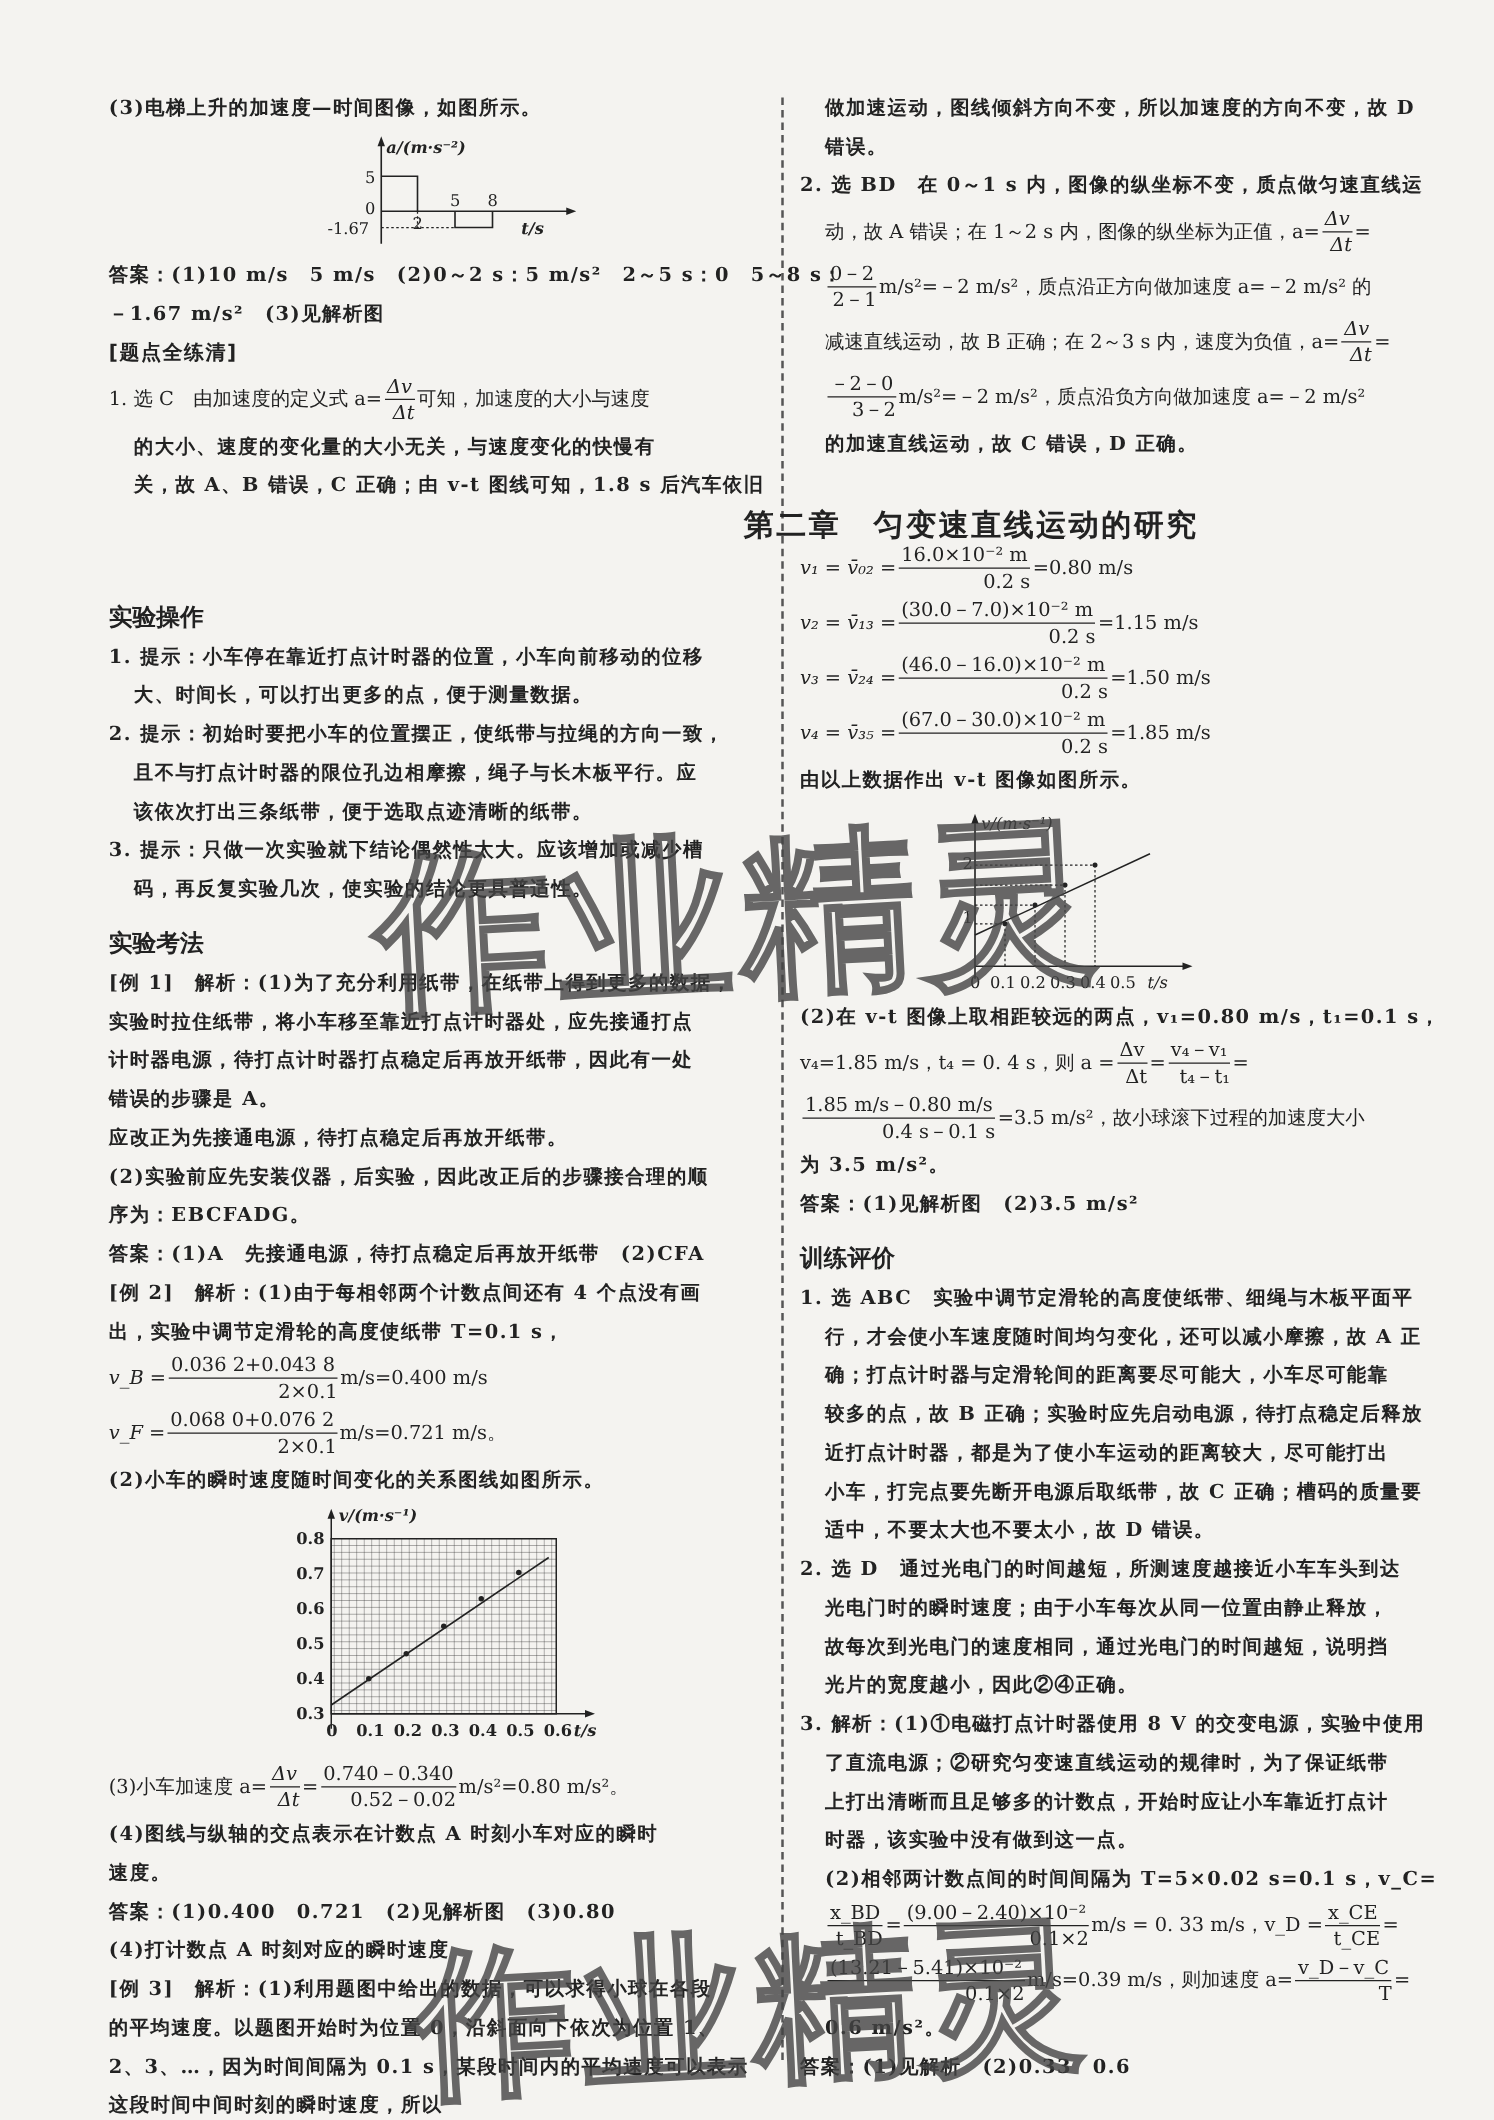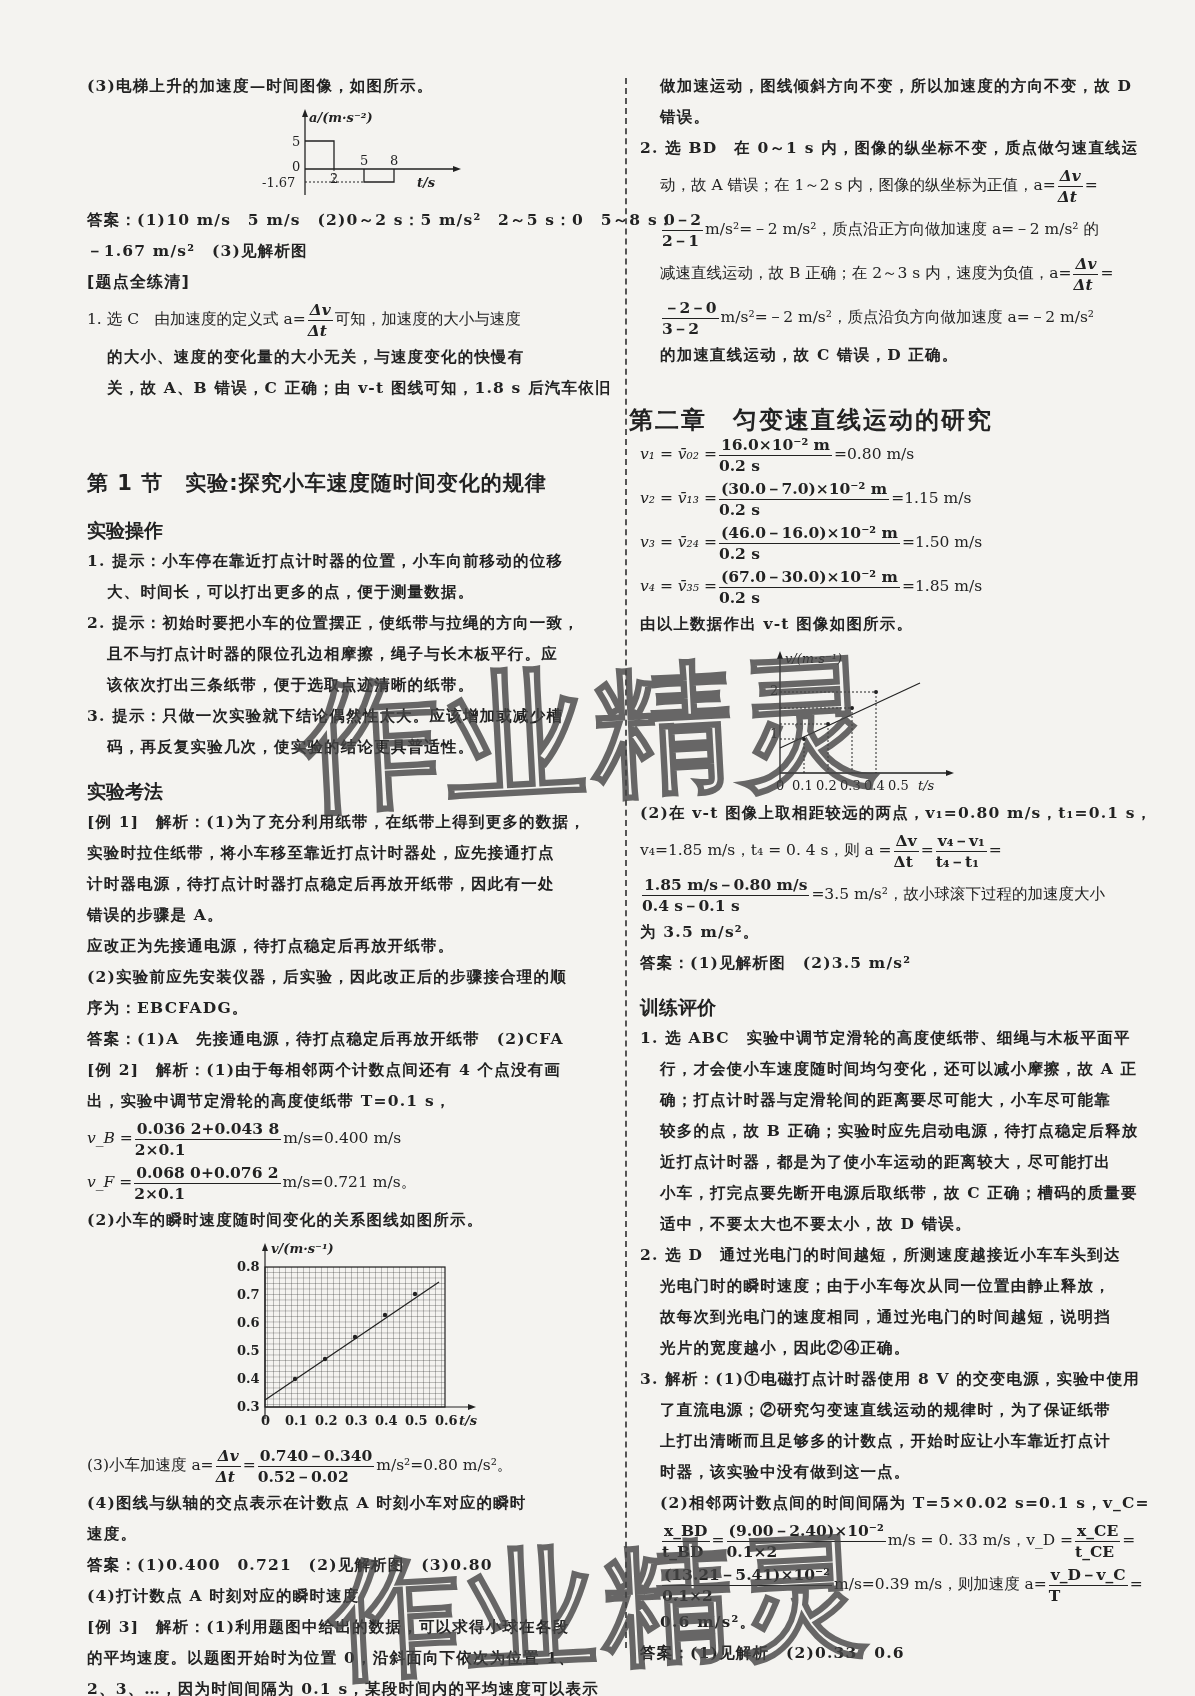--- a/index.html
+++ b/index.html
@@ -6,24 +6,24 @@
   body{width:1195px;height:1696px;background:#f4f3f0;position:relative;overflow:hidden;
        font-family:"DejaVu Serif","Liberation Serif",serif;color:#222;font-size:15.5px;}
   .col{position:absolute;top:70px;}
   #left{left:87px;width:535px;}
   #right{left:640px;width:520px;}
   .divider{position:absolute;left:625px;top:78px;height:1570px;border-left:2px dashed #555;}
   .ln{line-height:31px;white-space:nowrap;letter-spacing:1.2px;font-weight:bold;}
   .ind{padding-left:20px;}
   .sec{font-family:"DejaVu Sans","Liberation Sans",sans-serif;font-weight:bold;font-size:19px;line-height:30px;margin-top:14px;}
   .bracket{font-family:"DejaVu Sans","Liberation Sans",sans-serif;font-weight:bold;font-size:16px;}
-  .chapter{position:absolute;left:0;top:404px;width:1064px;text-align:center;font-family:"DejaVu Sans","Liberation Sans",sans-serif;font-weight:bold;font-size:24px;letter-spacing:2px;margin-left:34px;}
+  .chapter{position:absolute;left:0;top:404px;width:1064px;text-align:center;font-family:"DejaVu Sans","Liberation Sans",sans-serif;font-weight:bold;font-size:24px;letter-spacing:2px;}
   .chapter span{margin-left:490px;}
   .section-title{font-family:"DejaVu Sans","Liberation Sans",sans-serif;font-weight:bold;font-size:21px;line-height:36px;letter-spacing:1px;}
-  .frac{display:inline-flex;flex-direction:column;align-items:flex-start;vertical-align:middle;line-height:20px;margin:0 2px;font-weight:bold;}
+  .frac{display:inline-flex;flex-direction:column;align-items:flex-end;vertical-align:middle;line-height:20px;margin:0 2px;}
   .frac .num{border-bottom:1.3px solid #222;padding:0 2px;}
   .eq{line-height:44px;white-space:nowrap;}
   i{font-style:italic;}
   .page-num{position:absolute;left:640px;top:1708px;font-size:14px;letter-spacing:1px;}
   .chart{display:block;margin:4px 0;}
   .watermark{position:absolute;font-family:"DejaVu Sans","Liberation Sans",sans-serif;font-weight:bold;color:transparent;-webkit-text-stroke:2px #444;opacity:.8;letter-spacing:6px;}
 </style>
 </head>
 <body>
 
@@ -59,21 +59,20 @@
   <div class="eq">
     <span>1. 选 C　由加速度的定义式 a=</span><span class="frac">
         <span class="num"><i>Δv</i></span>
         <span><i>Δt</i></span>
       </span><span>可知，加速度的大小与速度</span>
   </div>
   <div class="ln ind">的大小、速度的变化量的大小无关，与速度变化的快慢有</div>
   <div class="ln ind">关，故 A、B 错误，C 正确；由 v-t 图线可知，1.8 s 后汽车依旧</div>
 
   <div style="height:62px"></div>
-  <div class="section-title">第 1 节　实验:探究小车速度随时间变化的规律</div>
   <div class="sec">实验操作</div>
   <div class="ln">1. 提示：小车停在靠近打点计时器的位置，小车向前移动的位移</div>
   <div class="ln ind">大、时间长，可以打出更多的点，便于测量数据。</div>
   <div class="ln">2. 提示：初始时要把小车的位置摆正，使纸带与拉绳的方向一致，</div>
   <div class="ln ind">且不与打点计时器的限位孔边相摩擦，绳子与长木板平行。应</div>
   <div class="ln ind">该依次打出三条纸带，便于选取点迹清晰的纸带。</div>
   <div class="ln">3. 提示：只做一次实验就下结论偶然性太大。应该增加或减少槽</div>
   <div class="ln ind">码，再反复实验几次，使实验的结论更具普适性。</div>
 
   <div class="sec">实验考法</div>

